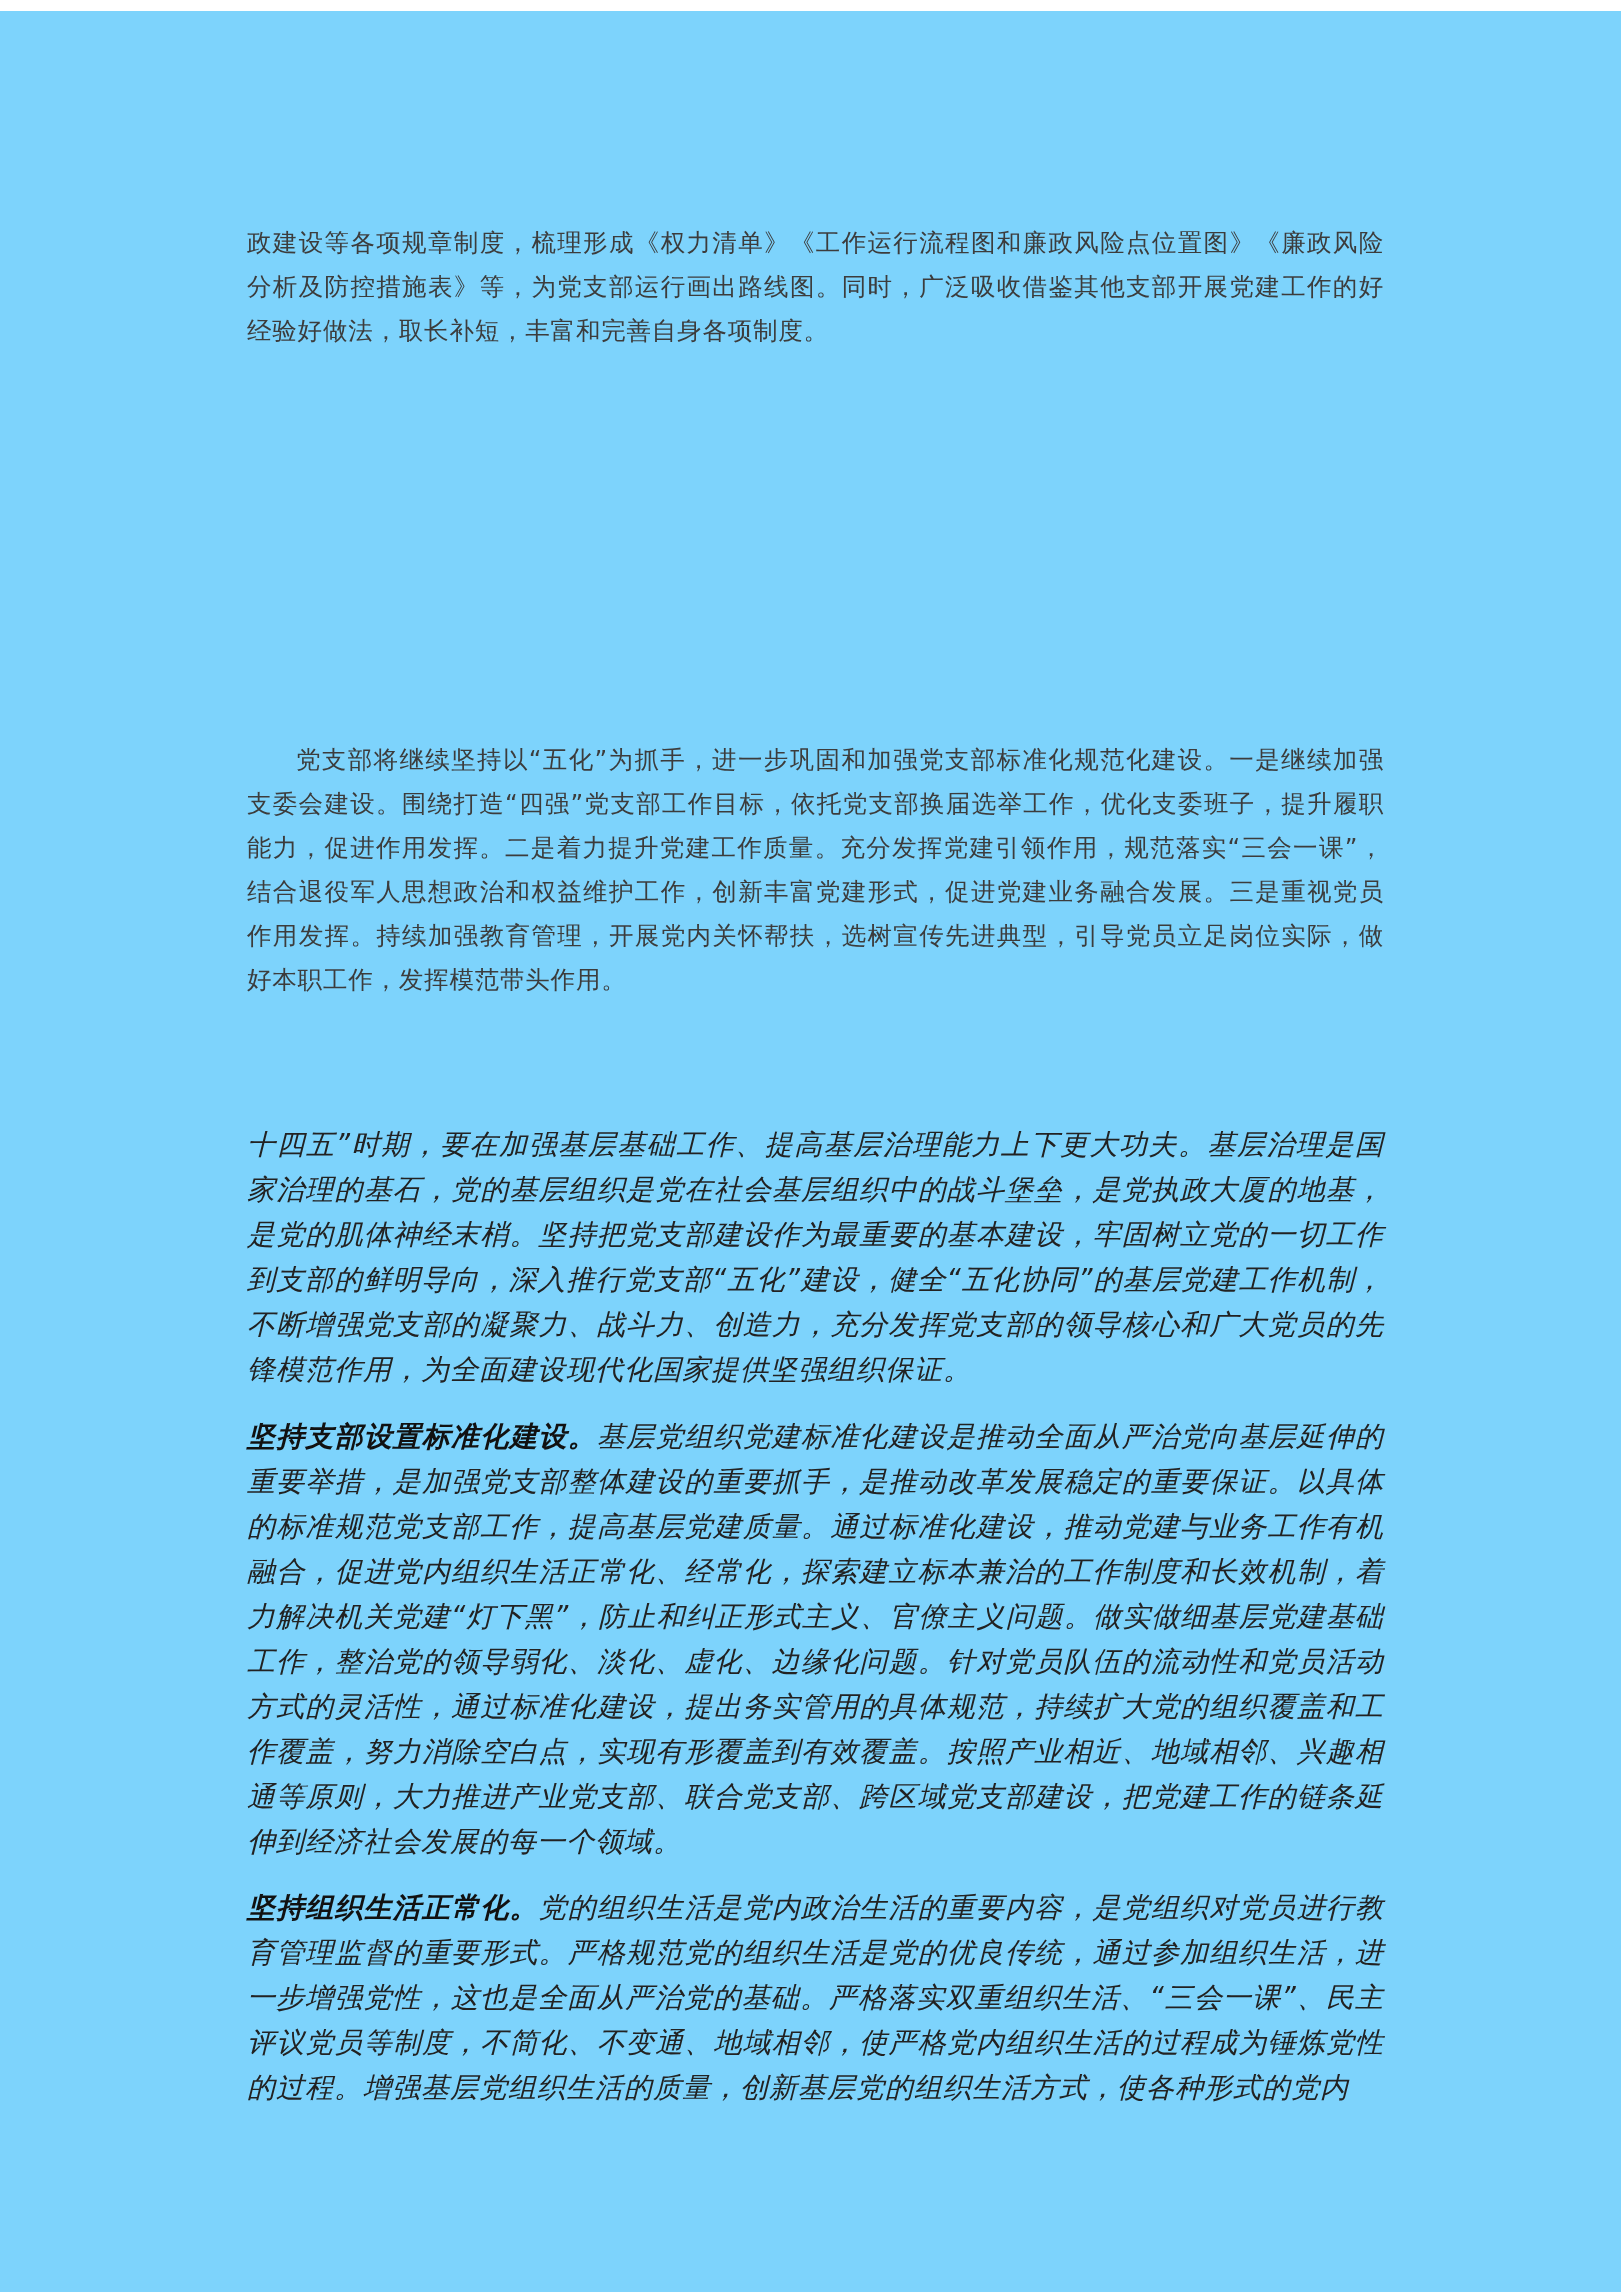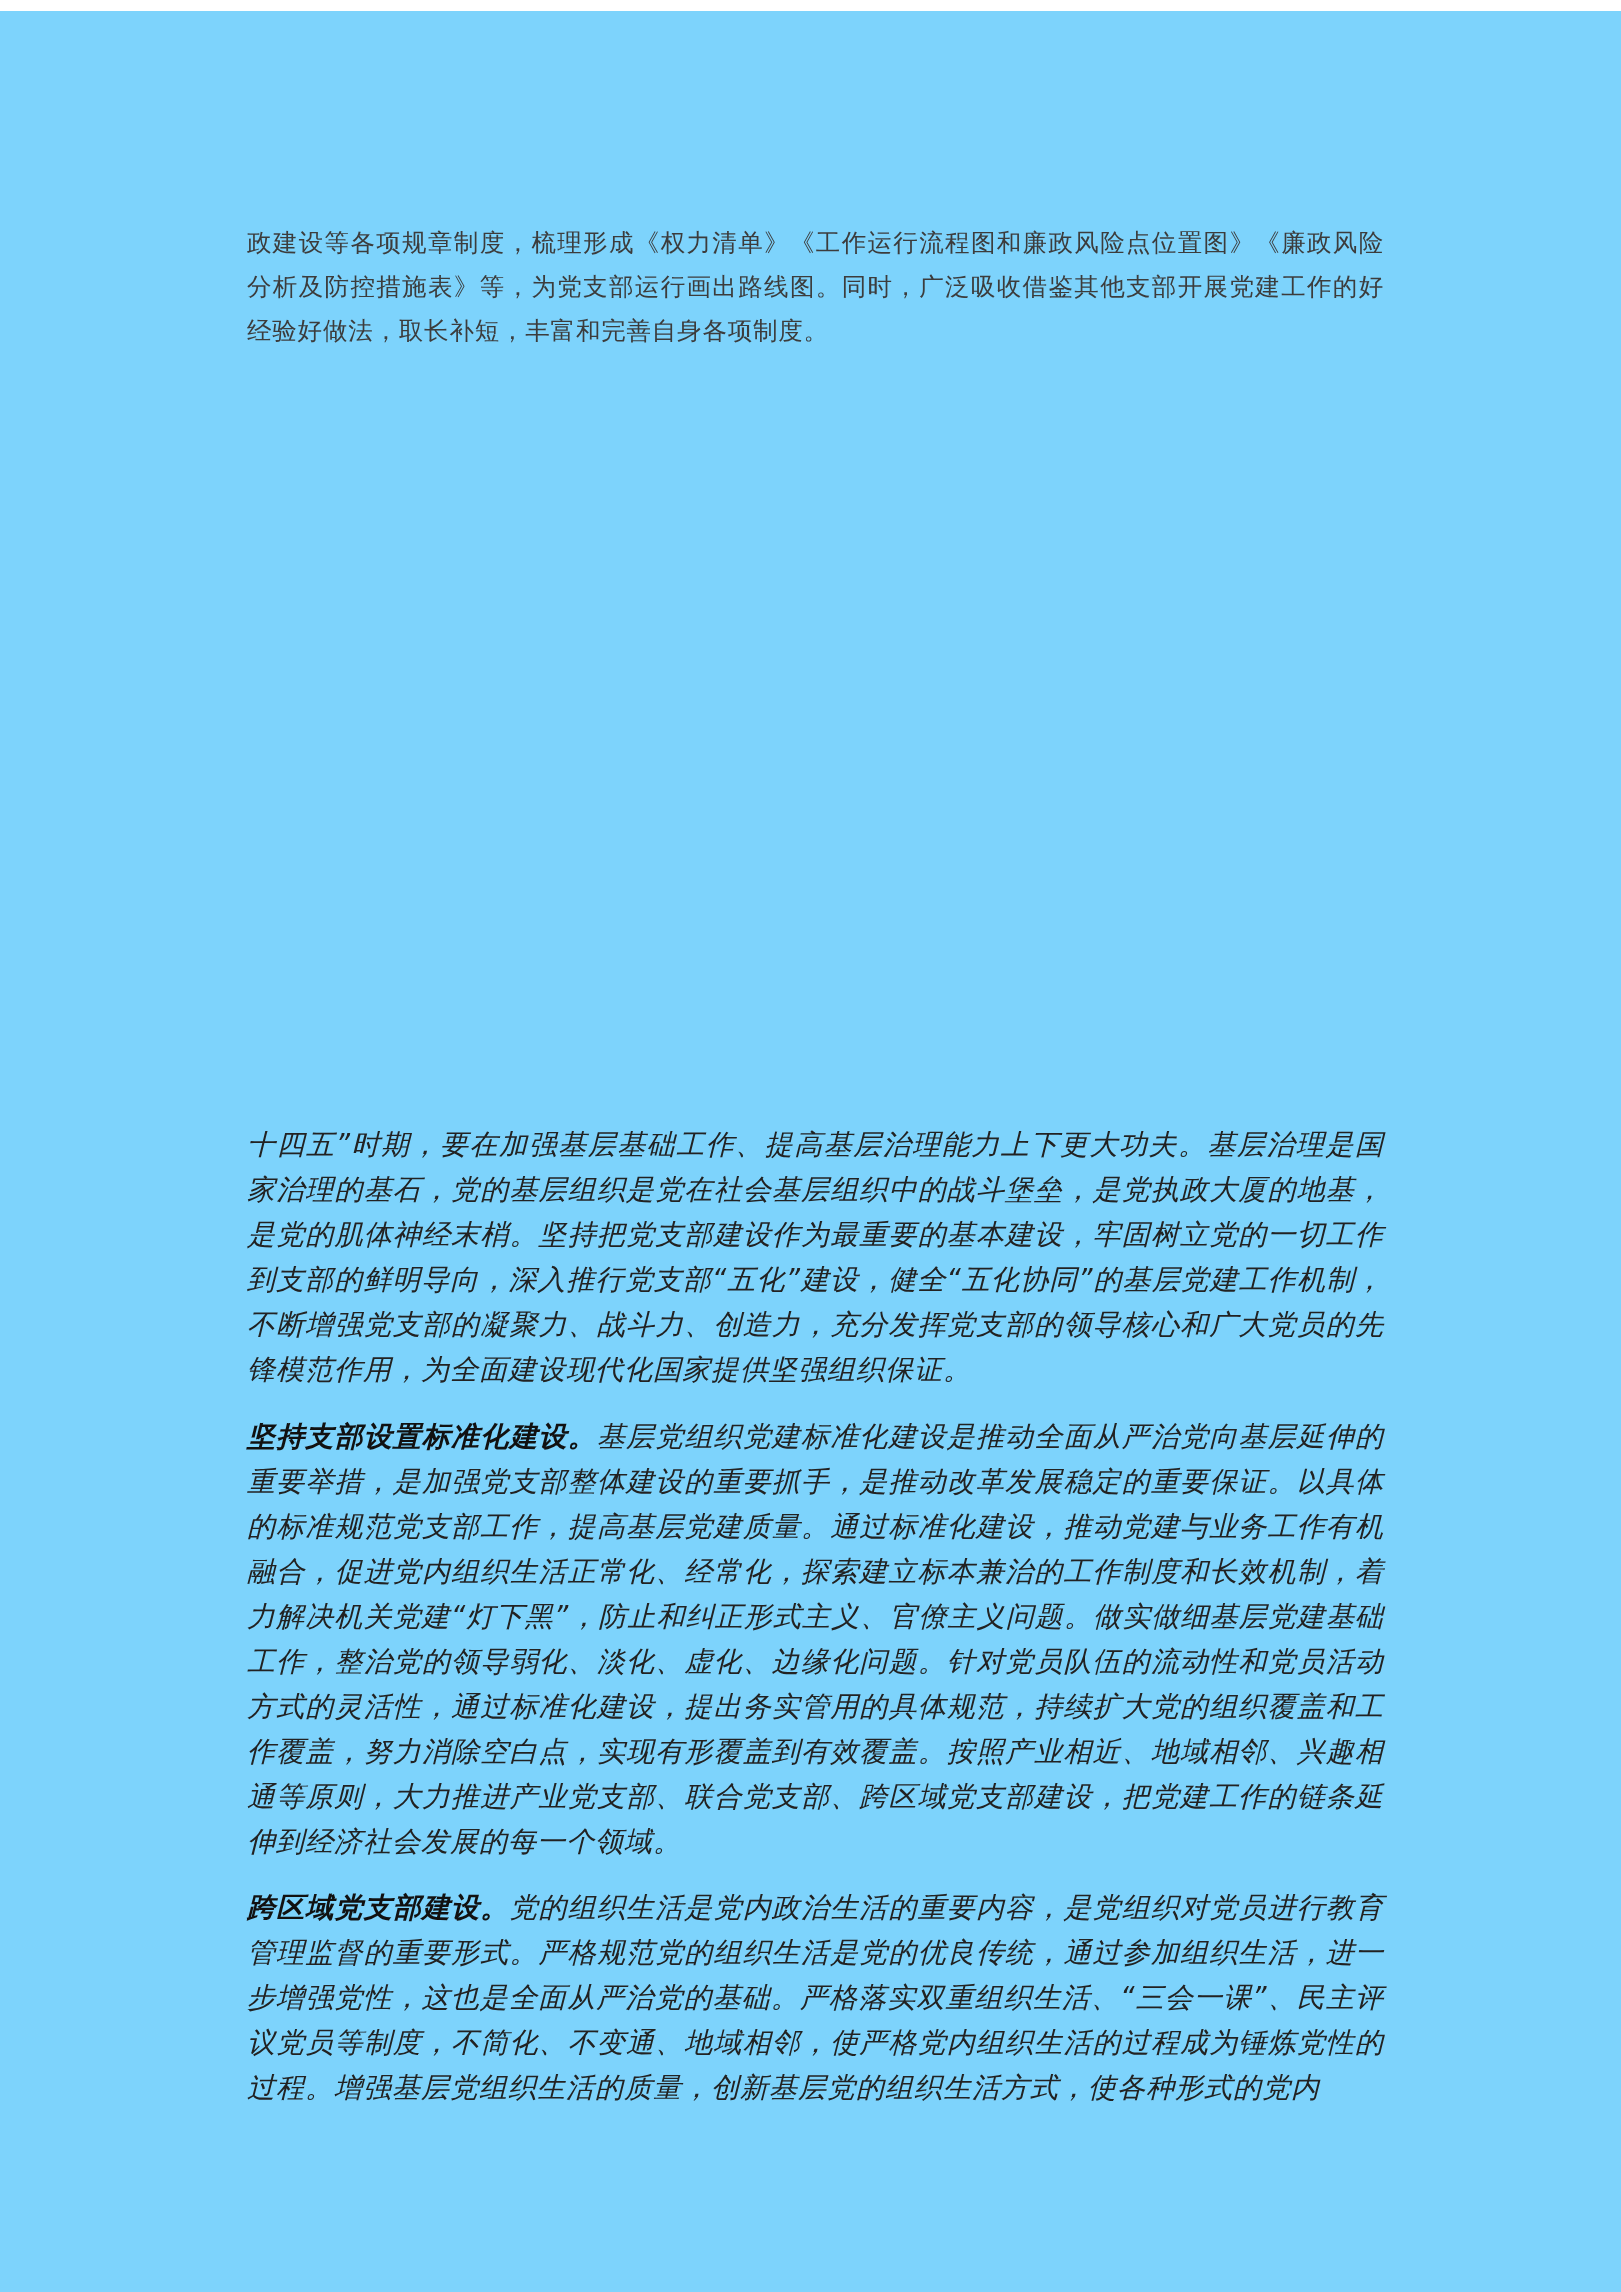--- a/index.html
+++ b/index.html
@@ -32,27 +32,30 @@
 </style>
 </head>
 <body>
 
 <div class="page">
 
   <div class="block sec-a" style="top:210px;">
     <p>政建设等各项规章制度，梳理形成《权力清单》《工作运行流程图和廉政风险点位置图》《廉政风险分析及防控措施表》等，为党支部运行画出路线图。同时，广泛吸收借鉴其他支部开展党建工作的好经验好做法，取长补短，丰富和完善自身各项制度。</p>
   </div>
 
+  <div class="block sec-a" style="top:727px;">
+    <p class="indent">党支部将继续坚持以“五化”为抓手，进一步巩固和加强党支部标准化规范化建设。一是继续加强支委会建设。围绕打造“四强”党支部工作目标，依托党支部换届选举工作，优化支委班子，提升履职能力，促进作用发挥。二是着力提升党建工作质量。充分发挥党建引领作用，规范落实“三会一课”，结合退役军人思想政治和权益维护工作，创新丰富党建形式，促进党建业务融合发展。三是重视党员作用发挥。持续加强教育管理，开展党内关怀帮扶，选树宣传先进典型，引导党员立足岗位实际，做好本职工作，发挥模范带头作用。</p>
+  </div>
 
   <div class="block sec-b" style="top:1111px;">
     <p>
       <span class="lead"></span><span>十四五”时期，要在加强基层基础工作、提高基层治理能力上下更大功夫。基层治理是国家治理的基石，党的基层组织是党在社会基层组织中的战斗堡垒，是党执政大厦的地基，是党的肌体神经末梢。坚持把党支部建设作为最重要的基本建设，牢固树立党的一切工作到支部的鲜明导向，深入推行党支部“五化”建设，健全“五化协同”的基层党建工作机制，不断增强党支部的凝聚力、战斗力、创造力，充分发挥党支部的领导核心和广大党员的先锋模范作用，为全面建设现代化国家提供坚强组织保证。</span>
     </p>
     <p>
       <span class="lead">坚持支部设置标准化建设。</span><span>基层党组织党建标准化建设是推动全面从严治党向基层延伸的重要举措，是加强党支部整体建设的重要抓手，是推动改革发展稳定的重要保证。以具体的标准规范党支部工作，提高基层党建质量。通过标准化建设，推动党建与业务工作有机融合，促进党内组织生活正常化、经常化，探索建立标本兼治的工作制度和长效机制，着力解决机关党建“灯下黑”，防止和纠正形式主义、官僚主义问题。做实做细基层党建基础工作，整治党的领导弱化、淡化、虚化、边缘化问题。针对党员队伍的流动性和党员活动方式的灵活性，通过标准化建设，提出务实管用的具体规范，持续扩大党的组织覆盖和工作覆盖，努力消除空白点，实现有形覆盖到有效覆盖。按照产业相近、地域相邻、兴趣相通等原则，大力推进产业党支部、联合党支部、跨区域党支部建设，把党建工作的链条延伸到经济社会发展的每一个领域。</span>
     </p>
     <p>
-      <span class="lead">跨区域党支部建设。</span><span>党的组织生活是党内政治生活的重要内容，是党组织对党员进行教育管理监督的重要形式。严格规范党的组织生活是党的优良传统，通过参加组织生活，进一步增强党性，这也是全面从严治党的基础。严格落实双重组织生活、“三会一课”、民主评议党员等制度，不简化、不变通、地域相邻，使严格党内组织生活的过程成为锤炼党性的过程。增强基层党组织生活的质量，创新基层党的组织生活方式，使各种形式的党内</span>
+      <span class="lead">坚持组织生活正常化。</span><span>党的组织生活是党内政治生活的重要内容，是党组织对党员进行教育管理监督的重要形式。严格规范党的组织生活是党的优良传统，通过参加组织生活，进一步增强党性，这也是全面从严治党的基础。严格落实双重组织生活、“三会一课”、民主评议党员等制度，不简化、不变通、地域相邻，使严格党内组织生活的过程成为锤炼党性的过程。增强基层党组织生活的质量，创新基层党的组织生活方式，使各种形式的党内</span>
     </p>
   </div>
 
 </div>
 
 
 </body></html>

